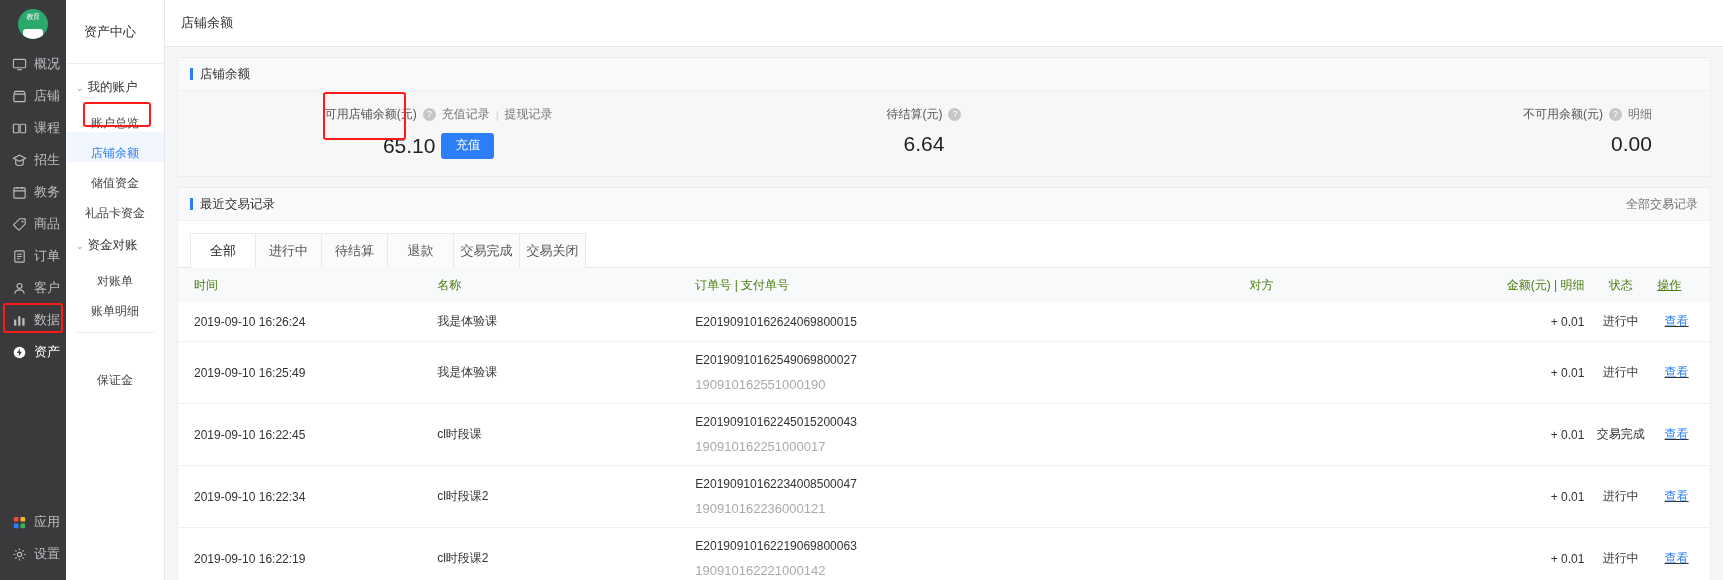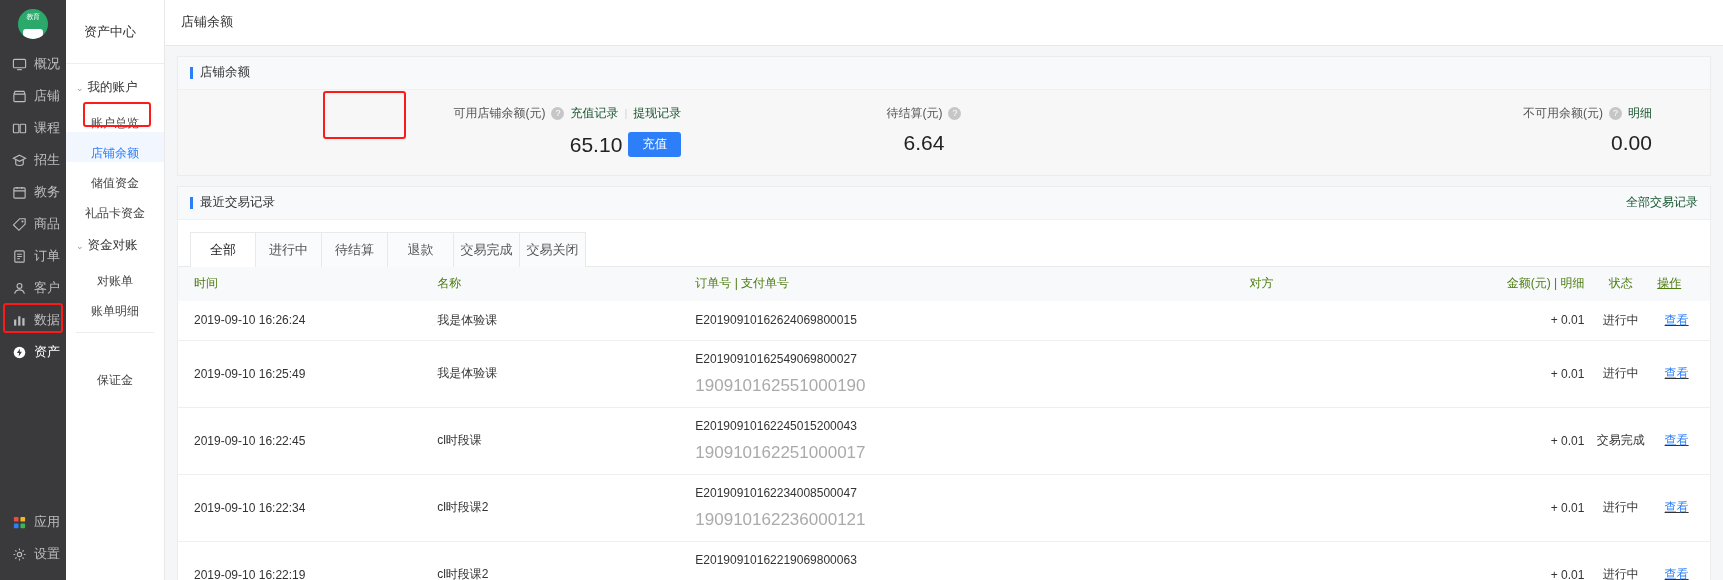--- a/index.html
+++ b/index.html
@@ -85,26 +85,26 @@
 
   .card { background: #fff; border: 1px solid #ececec; }
   .card + .card { margin-top: 10px; }
   .card-head {
     height: 33px; background: #f7f9fb; border-bottom: 1px solid #eef0f2;
     display: flex; align-items: center; padding: 0 12px;
     font-size: 12.5px; color: #333; justify-content: space-between;
   }
   .card-head-left { display: flex; align-items: center; gap: 7px; }
   .bar-mark { width: 3px; height: 12px; background: #2d7ff9; display: inline-block; }
-  .link { color: #14532d; cursor: pointer; font-size: 12px; }
+  .link { color: #737373; cursor: pointer; font-size: 12px; }
 
   
   .bal-strip { display: flex; align-items: stretch; height: 85px; background: #f7f7f7; }
   .bal-cell { flex: 1 1 0; padding: 15px 0 0 0; display: flex; flex-direction: column; }
-  .bal-cell.c1 { padding-left: 18px; align-items: flex-end; }
+  .bal-cell.c1 { padding-left: 18px; align-items: center; }
   .bal-cell.c2 { align-items: center; }
   .bal-cell.c3 { align-items: flex-end; padding-right: 58px; }
   .bal-label {
     display: flex; align-items: center; gap: 6px;
     font-size: 12px; color: #555; white-space: nowrap;
   }
   .qmark {
     width: 13px; height: 13px; border-radius: 50%; background: #c6c6c6;
     color: #fff; font-size: 9px; display: inline-flex; align-items: center;
     justify-content: center; line-height: 1; cursor: pointer; flex: 0 0 13px;
@@ -138,21 +138,21 @@
     font-size: 12px; color: #333; padding: 11px 6px;
     border-bottom: 1px solid #efefef; vertical-align: middle;
   }
   .c-time { width: 250px; padding-left: 16px !important; }
   .c-name { width: 255px; }
   .c-order { width: 400px; }
   .c-party { width: 330px; text-align: center !important; }
   .c-amt { width: 160px; text-align: right !important; }
   .c-status { width: 60px; text-align: center !important; }
   .c-op { width: 58px; text-align: center; padding-right: 14px !important; text-decoration: underline; }
-  .order-sub { color: #aaa; font-size: 17px; margin-top: 10px; }
+  .order-sub { color: #aaa; font-size: 13px; margin-top: 10px; }
   .amt-pos { color: #3ab55a; }
   td.c-op span { color: #2d7ff9; cursor: pointer; }
 </style>
 </head>
 <body>
 
 <div class="app">
 
   <div class="rail">
     <div class="rail-logo">

